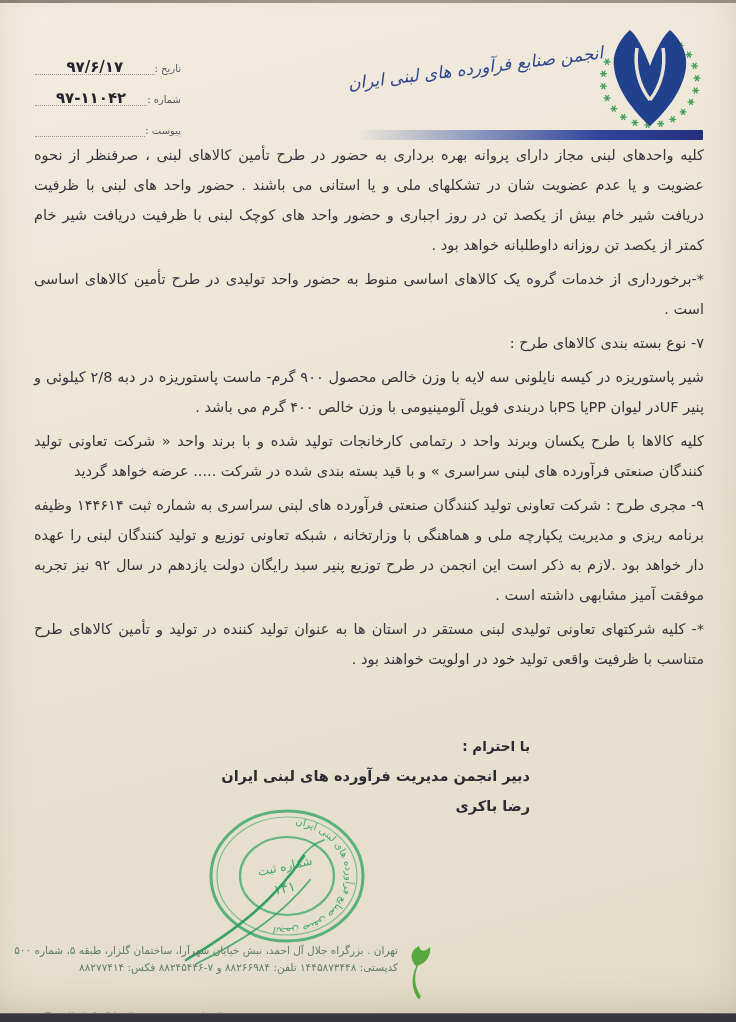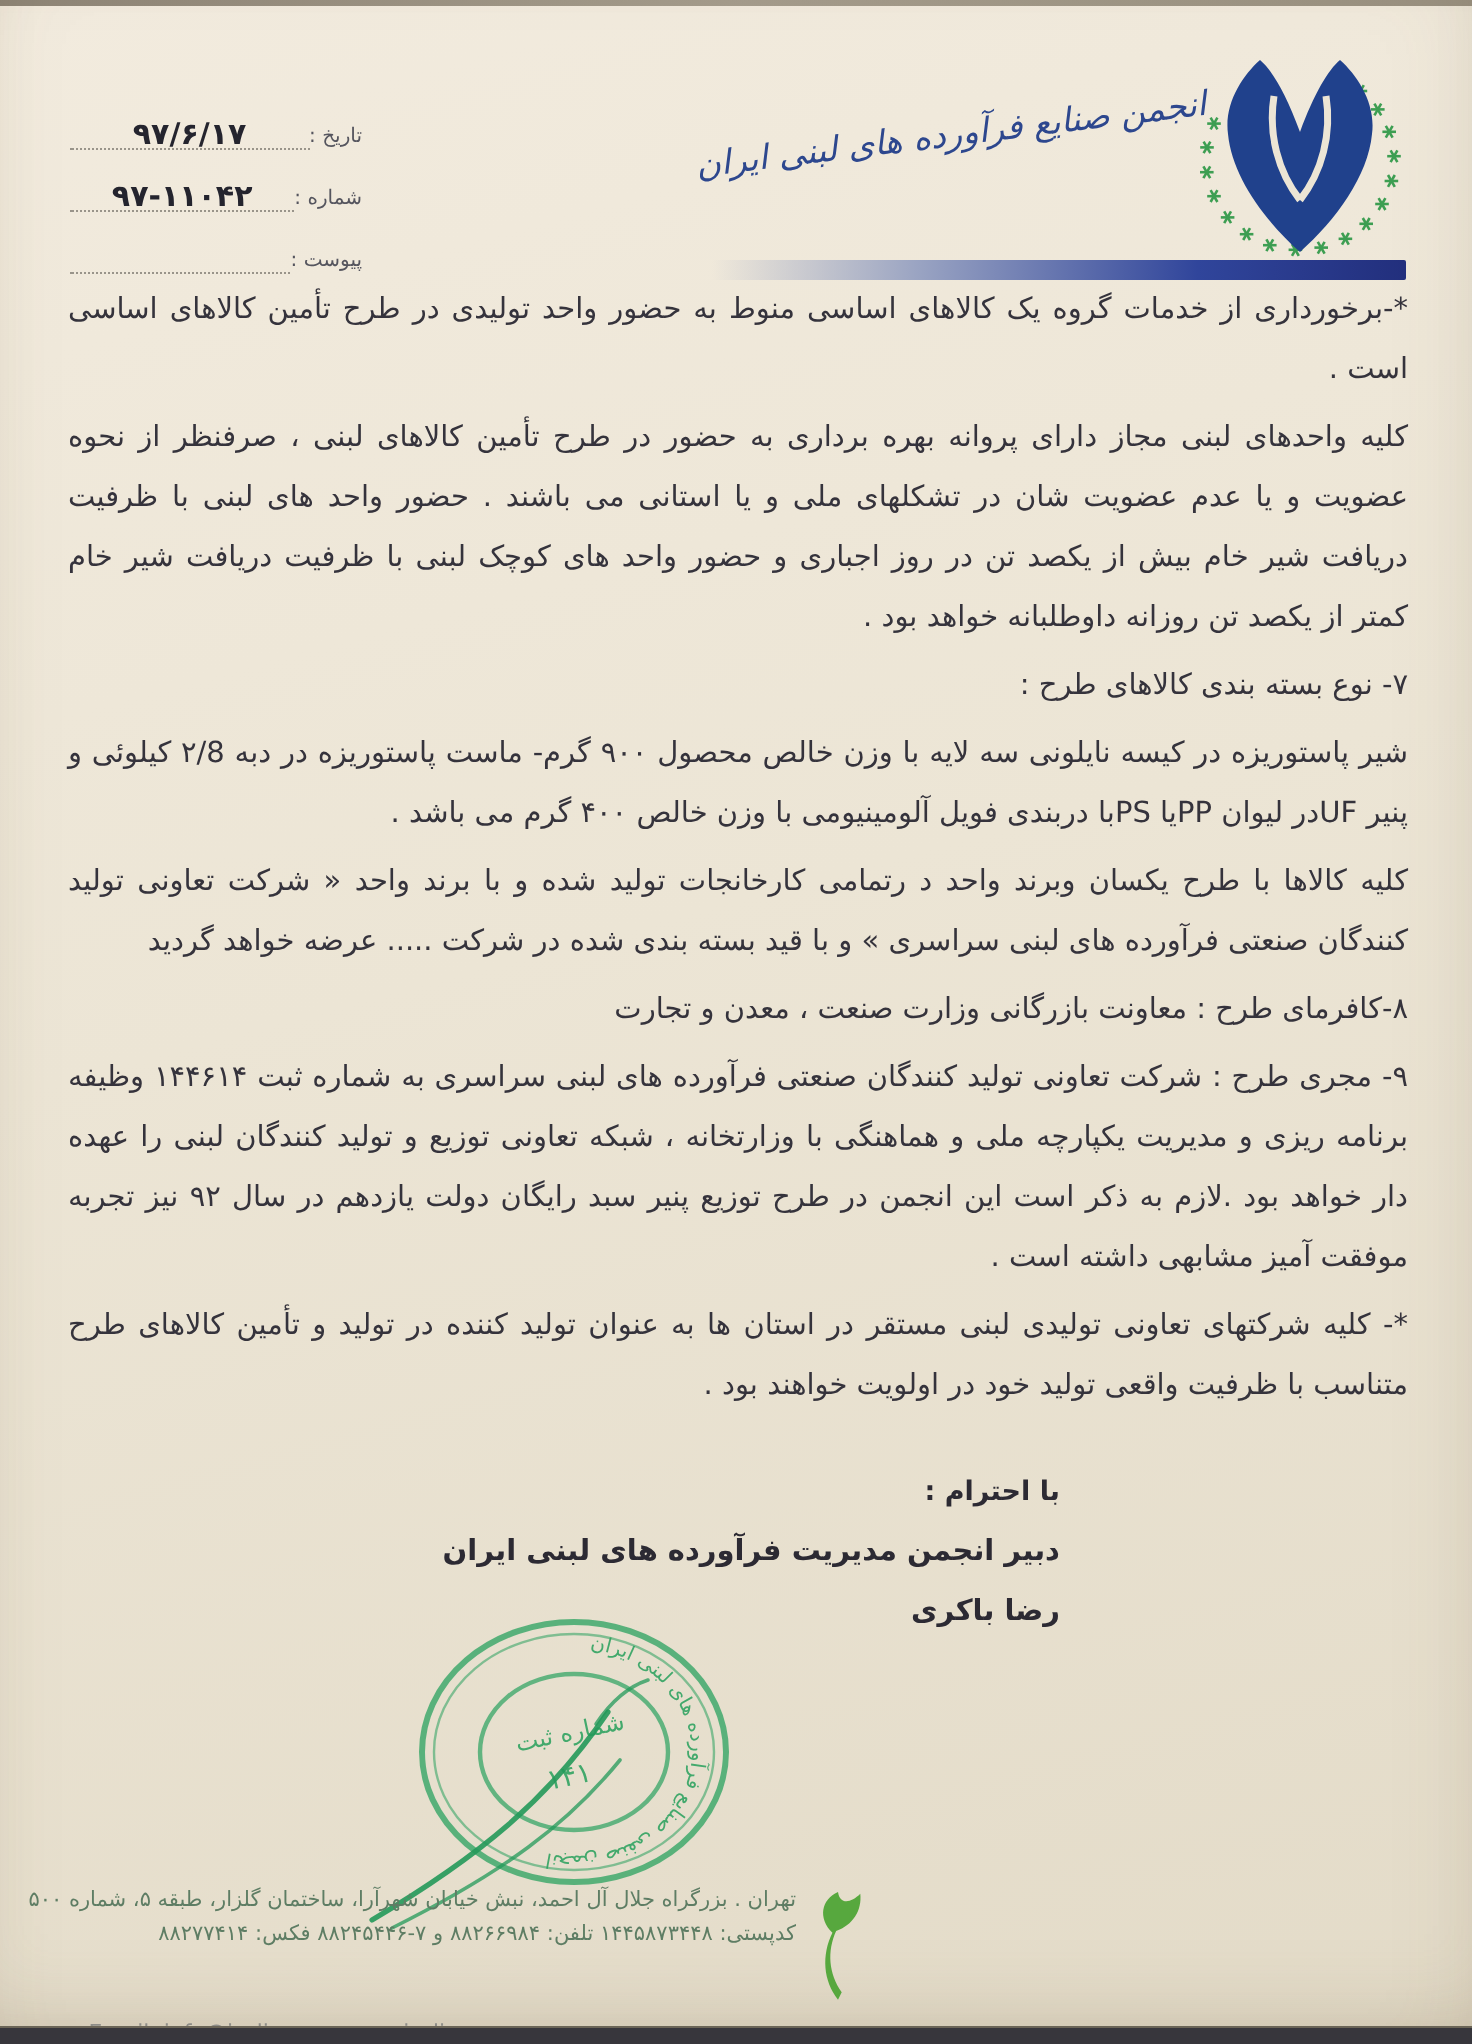--- a/index.html
+++ b/index.html
@@ -145,26 +145,25 @@
         </g>
       <path d="M56,44 C49,25 42,13 36,8 C27,16 18,30 20,45 C22,66 38,88 56,104 C74,88 90,66 92,45 C94,30 85,16 76,8 C70,13 63,25 56,44 Z" fill="#20418c"></path>
       <path d="M43,26 C40,45 45,64 56,78" fill="none" stroke="#ece5d5" stroke-width="3.5"></path>
       <path d="M69,26 C72,45 67,64 56,78" fill="none" stroke="#ece5d5" stroke-width="3.5"></path>
     </svg>
   </div>
 
   <div class="divider"></div>
 
   <div class="body-text">
+    <p>کلیه واحدهای لبنی مجاز دارای پروانه بهره برداری  به حضور در طرح تأمین کالاهای لبنی ، صرفنظر از نحوه عضویت و یا عدم عضویت شان  در تشکلهای ملی و یا استانی می باشند . حضور واحد های لبنی با ظرفیت دریافت شیر خام بیش از یکصد تن در روز اجباری و حضور واحد های کوچک لبنی با ظرفیت دریافت شیر خام کمتر از یکصد تن روزانه داوطلبانه خواهد بود .</p>
     <p>*-برخورداری از خدمات گروه یک کالاهای اساسی منوط به حضور واحد تولیدی در طرح تأمین کالاهای اساسی است .</p>
-    <p>کلیه واحدهای لبنی مجاز دارای پروانه بهره برداری  به حضور در طرح تأمین کالاهای لبنی ، صرفنظر از نحوه عضویت و یا عدم عضویت شان  در تشکلهای ملی و یا استانی می باشند . حضور واحد های لبنی با ظرفیت دریافت شیر خام بیش از یکصد تن در روز اجباری و حضور واحد های کوچک لبنی با ظرفیت دریافت شیر خام کمتر از یکصد تن روزانه داوطلبانه خواهد بود .</p>
     <p>۷- نوع بسته بندی کالاهای طرح :</p>
     <p>شیر پاستوریزه در کیسه نایلونی سه لایه با وزن  خالص محصول ۹۰۰ گرم- ماست پاستوریزه در دبه ۲/8 کیلوئی و پنیر  UFدر لیوان  PPیا PSبا دربندی فویل آلومینیومی با وزن خالص ۴۰۰ گرم می باشد .</p>
     <p>کلیه کالاها با طرح یکسان وبرند واحد د رتمامی کارخانجات تولید شده و با برند واحد « شرکت تعاونی تولید کنندگان صنعتی فرآورده های  لبنی سراسری » و با قید بسته بندی شده در شرکت ..... عرضه خواهد گردید</p>
-    <p>۸-کافرمای طرح : معاونت بازرگانی وزارت صنعت ، معدن و تجارت</p>
     <p>۹- مجری طرح : شرکت تعاونی تولید کنندگان صنعتی فرآورده های لبنی سراسری به شماره ثبت ۱۴۴۶۱۴ وظیفه برنامه ریزی و مدیریت یکپارچه ملی و هماهنگی با وزارتخانه ، شبکه  تعاونی توزیع و تولید کنندگان لبنی را عهده دار خواهد بود .لازم به ذکر است  این انجمن در طرح توزیع پنیر سبد رایگان دولت یازدهم در سال ۹۲ نیز تجربه موفقت آمیز مشابهی داشته است .</p>
     <p>*- کلیه شرکتهای تعاونی تولیدی لبنی مستقر در استان ها به عنوان تولید کننده در تولید و تأمین کالاهای طرح متناسب با ظرفیت واقعی تولید خود در اولویت خواهند بود .</p>
   </div>
 
   <div class="signature">
     <div class="s1">با احترام :</div>
     <div class="s2">دبیر انجمن مدیریت فرآورده های لبنی ایران</div>
     <div class="s3">رضا باکری</div>
   </div>
 

